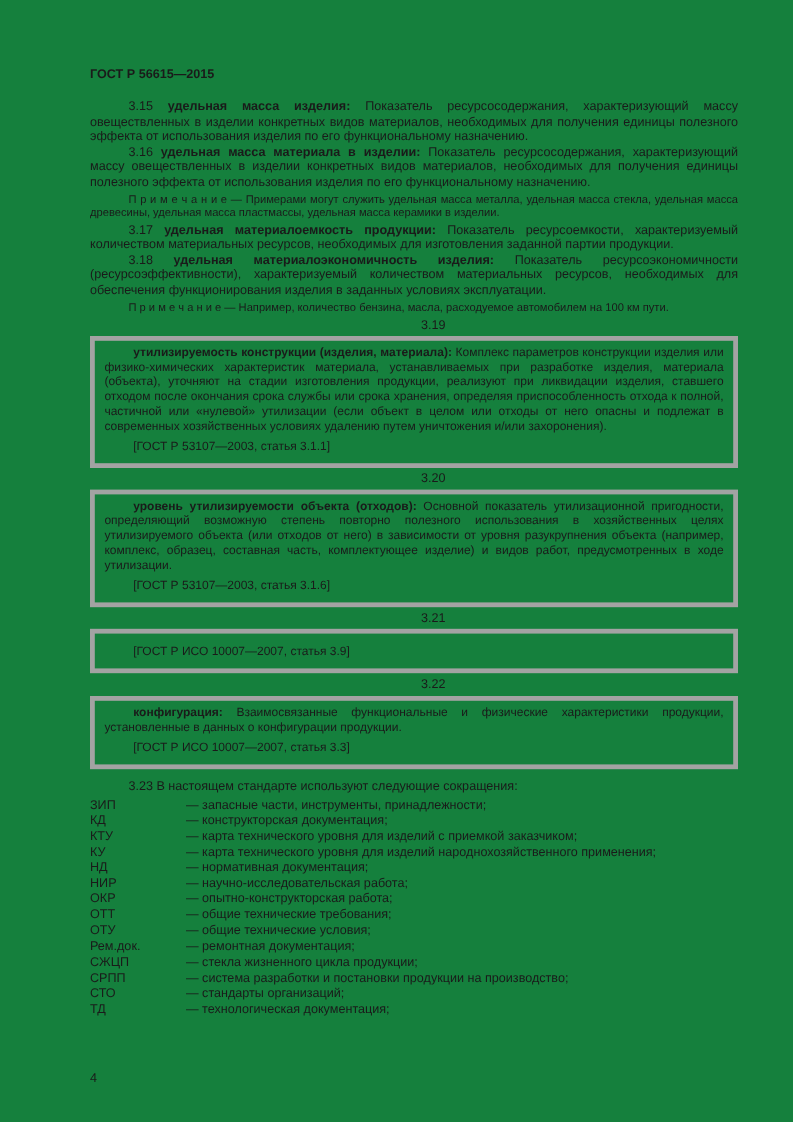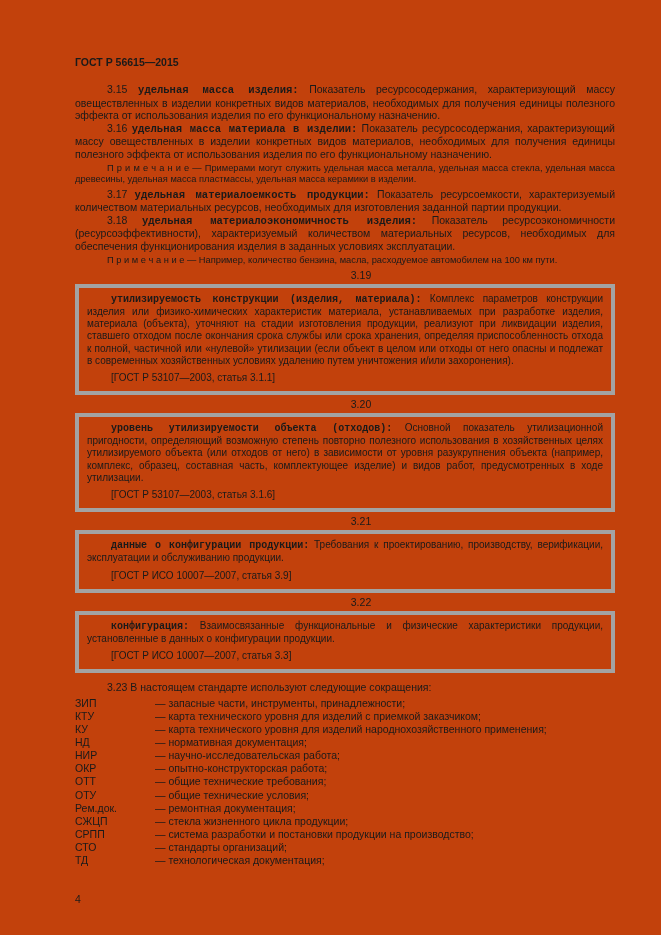--- a/index.html
+++ b/index.html
@@ -5,39 +5,39 @@
   html, body { margin: 0; padding: 0; }
   body {
     background: #d9d9d9;
     font-family: "Liberation Sans", sans-serif;
   }
   .page {
     position: relative;
     width: 661px;
     height: 935px;
     margin: 0 auto;
-    background: #c2410c;
+    background: #15803d;
     box-sizing: border-box;
     padding: 56px 46px 0 75px;
     color: #1a1a1a;
     overflow: hidden;
   }
   .doc-header {
     font-size: 10.5px;
     font-weight: bold;
     margin-bottom: 15px;
   }
   .para {
     margin: 0;
     font-size: 10.5px;
     line-height: 12.6px;
     text-align: justify;
     text-indent: 32px;
   }
-  .bold { font-weight: bold; font-family: Liberation Mono, monospace; }
+  .bold { font-weight: bold; }
   .note {
     margin: 2px 0 3px 0;
     font-size: 9.3px;
     line-height: 11px;
     text-align: justify;
     text-indent: 32px;
   }
   .clause-label {
     margin-top: 3px;
     margin-bottom: 3px;
@@ -108,35 +108,35 @@
   <p class="para clause-label">3.20</p>
 
   <div class="defbox">
     <p class="box-para"><span class="bold">уровень утилизируемости объекта (отходов):</span> <span>Основной показатель утилизационной пригодности, определяющий возможную степень повторно полезного использования в хозяйственных целях утилизируемого объекта (или отходов от него) в зависимости от уровня разукрупнения объекта (например, комплекс, образец, составная часть, комплектующее изделие) и видов работ, предусмотренных в ходе утилизации.</span></p>
     <p class="box-source">[ГОСТ Р 53107—2003, статья 3.1.6]</p>
   </div>
 
   <p class="para clause-label">3.21</p>
 
   <div class="defbox">
-    <p class="box-para"><span class="bold">данные о конфигурации продукции:</span> <span>Требования к проектированию, производству, верификации, эксплуатации и обслуживанию продукции.</span></p>
     <p class="box-source">[ГОСТ Р ИСО 10007—2007, статья 3.9]</p>
   </div>
 
   <p class="para clause-label">3.22</p>
 
   <div class="defbox">
     <p class="box-para"><span class="bold">конфигурация:</span> <span>Взаимосвязанные функциональные и физические характеристики продукции, установленные в данных о конфигурации продукции.</span></p>
     <p class="box-source">[ГОСТ Р ИСО 10007—2007, статья 3.3]</p>
   </div>
 
   <p class="para abbr-intro">3.23 В настоящем стандарте используют следующие сокращения:</p>
 
   <div class="abbr-list">
     <div class="abbr-row"><span class="abbr-code">ЗИП</span><span>— запасные части, инструменты, принадлежности;</span></div>
+    <div class="abbr-row"><span class="abbr-code">КД</span><span>— конструкторская документация;</span></div>
     <div class="abbr-row"><span class="abbr-code">КТУ</span><span>— карта технического уровня для изделий с приемкой заказчиком;</span></div>
     <div class="abbr-row"><span class="abbr-code">КУ</span><span>— карта технического уровня для изделий народнохозяйственного применения;</span></div>
     <div class="abbr-row"><span class="abbr-code">НД</span><span>— нормативная документация;</span></div>
     <div class="abbr-row"><span class="abbr-code">НИР</span><span>— научно-исследовательская работа;</span></div>
     <div class="abbr-row"><span class="abbr-code">ОКР</span><span>— опытно-конструкторская работа;</span></div>
     <div class="abbr-row"><span class="abbr-code">ОТТ</span><span>— общие технические требования;</span></div>
     <div class="abbr-row"><span class="abbr-code">ОТУ</span><span>— общие технические условия;</span></div>
     <div class="abbr-row"><span class="abbr-code">Рем.док.</span><span>— ремонтная документация;</span></div>
     <div class="abbr-row"><span class="abbr-code">СЖЦП</span><span>— стекла жизненного цикла продукции;</span></div>
     <div class="abbr-row"><span class="abbr-code">СРПП</span><span>— система разработки и постановки продукции на производство;</span></div>

